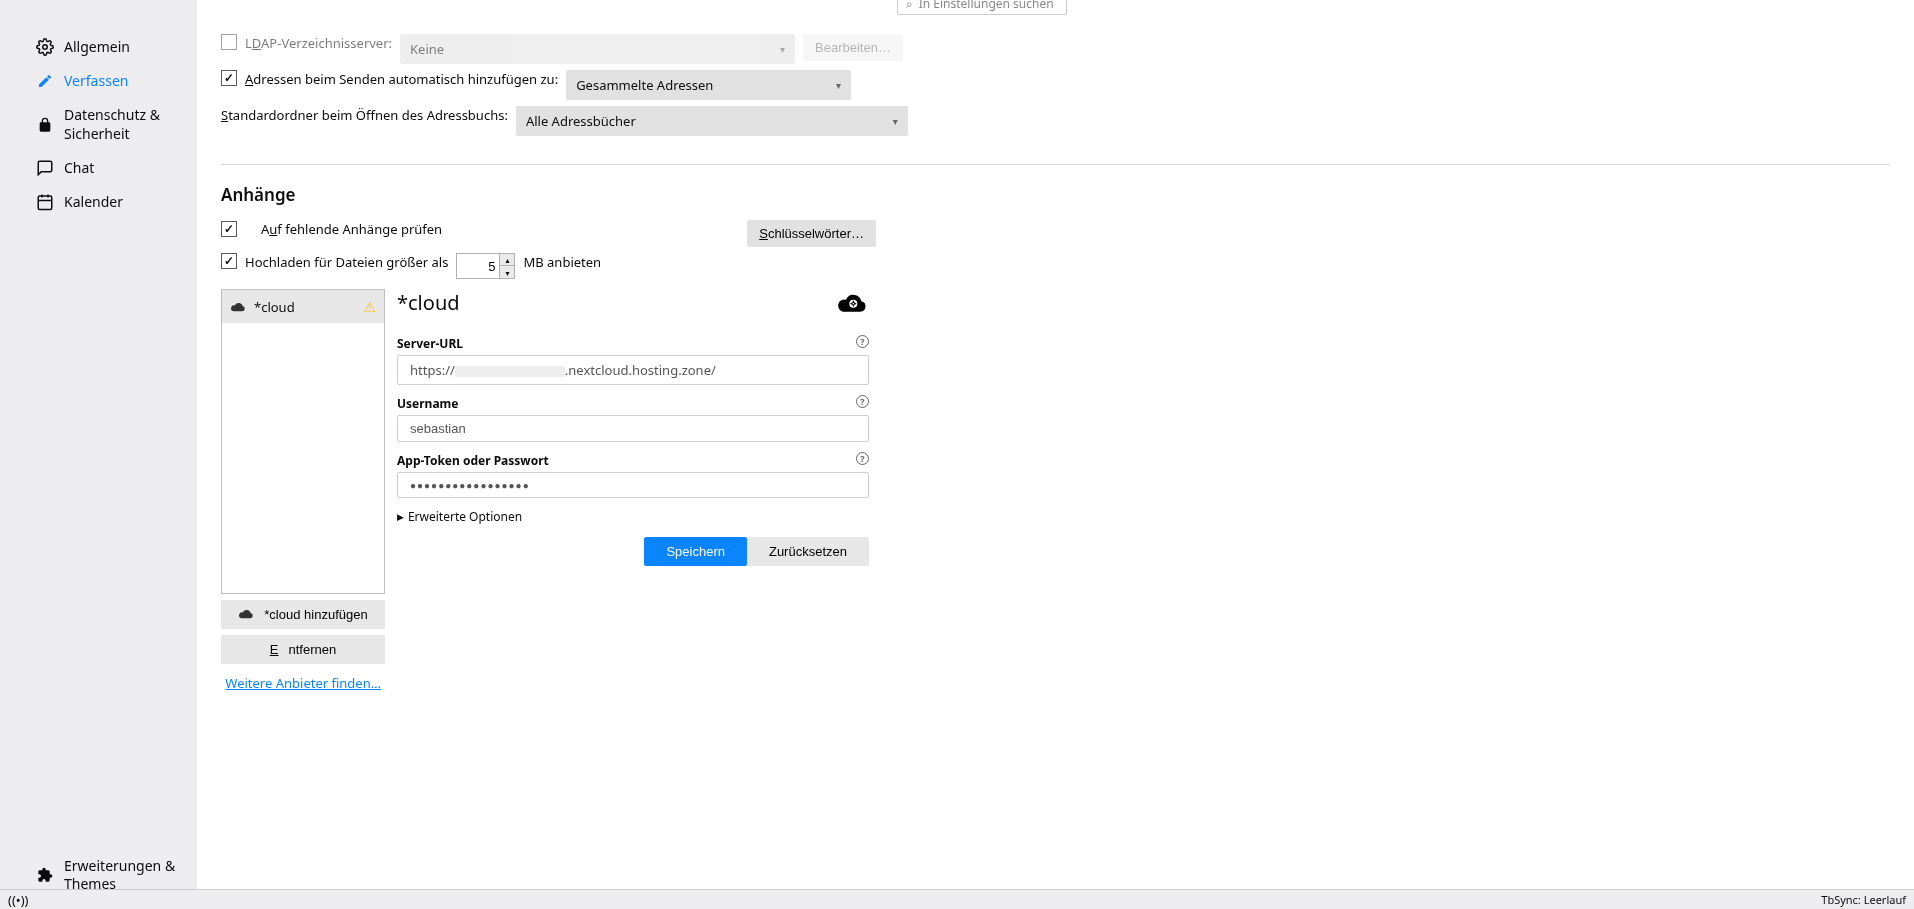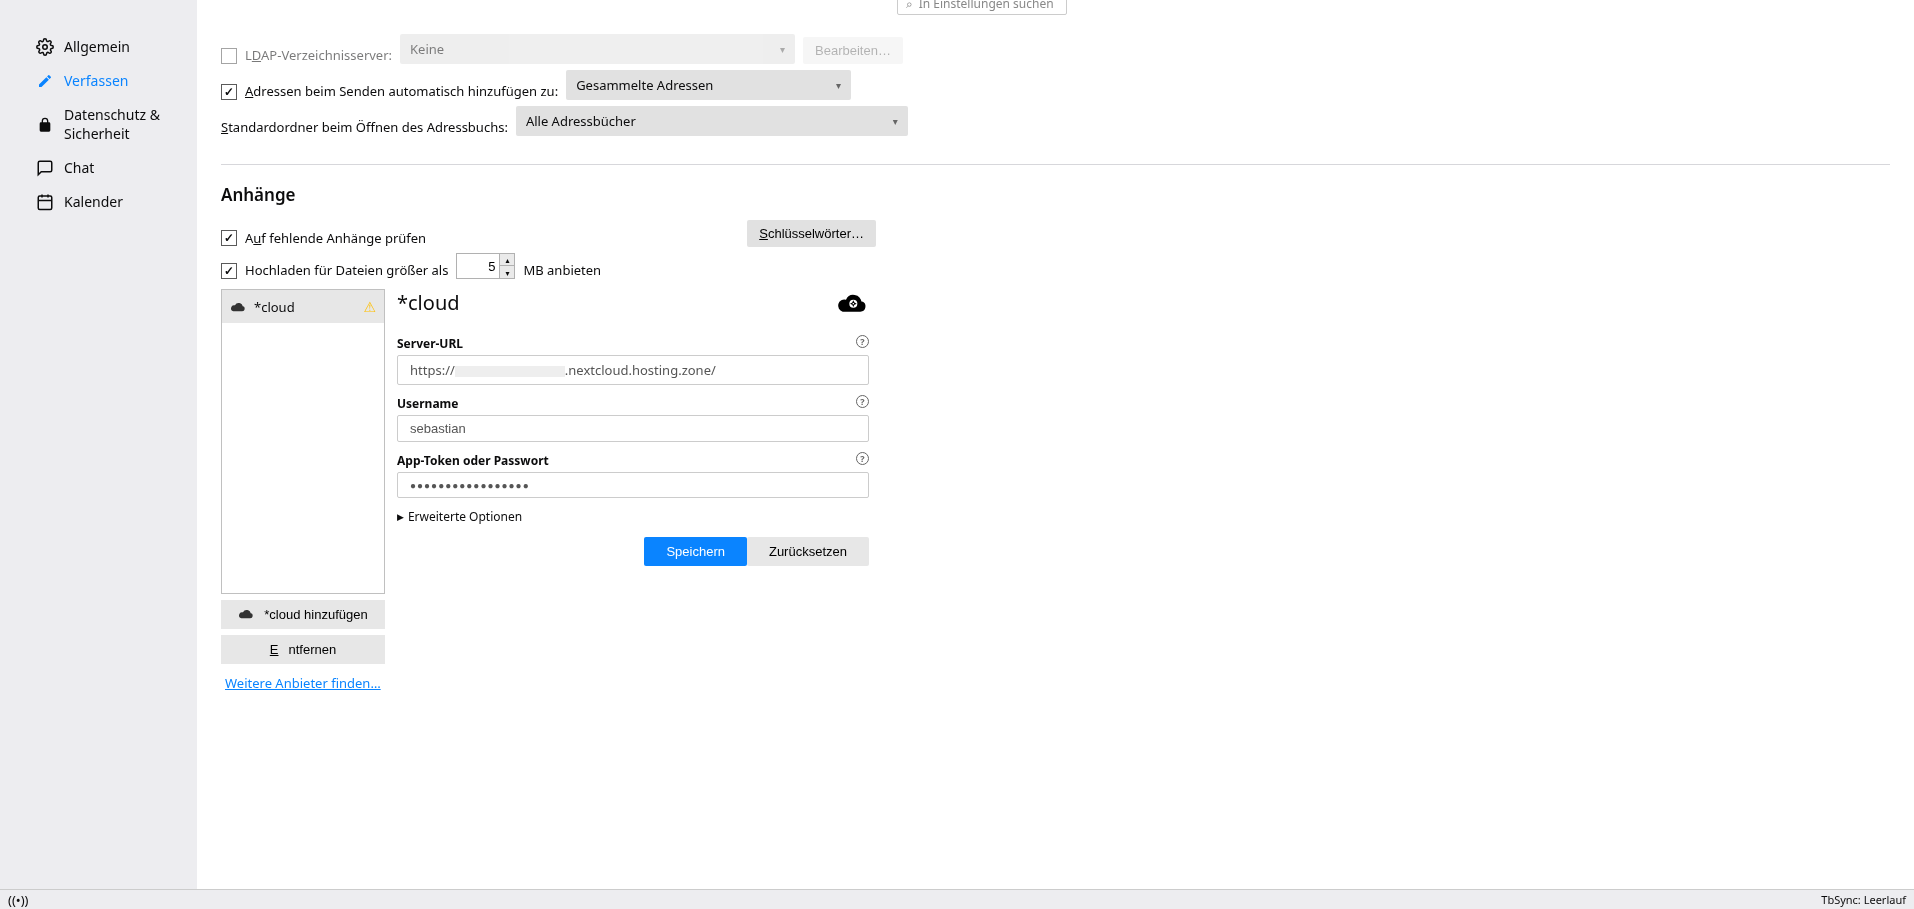--- a/index.html
+++ b/index.html
@@ -10,21 +10,21 @@
 .sidebar-item { display: flex; align-items: center; padding: 8px 12px 8px 36px; cursor: pointer; position: relative; }
 .sidebar-item.active { color: #0a84ff; }
 .sidebar-item .sicon { position: absolute; left: 36px; width: 18px; height: 18px; display: flex; align-items: center; justify-content: center; }
 .sidebar-item .slabel { margin-left: 28px; font-size: 14px; line-height: 1.3; }
 .sidebar-footer { padding: 8px 0; }
 
 .main { flex: 1; background: #fff; overflow-y: auto; padding: 0 24px 24px 24px; position: relative; }
 .search-top { position: absolute; top: -8px; left: 700px; }
 .search-box { border: 1px solid #ccc; background: #fff; border-radius: 2px; padding: 2px 8px; font-size: 12px; color: #888; width: 170px; display: flex; align-items: center; gap: 6px; }
 
-.section-row { display: flex; align-items: flex-end; margin: 6px 0; gap: 8px; }
+.section-row { display: flex; align-items: flex-start; margin: 6px 0; gap: 8px; }
 .section-row.faded { opacity: 0.55; }
 .checkbox { width: 16px; height: 16px; border: 1px solid #5a5a5a; background: #fff; display: inline-flex; align-items: center; justify-content: center; font-size: 12px; line-height: 1; }
 .checkbox.checked::after { content: "✓"; font-weight: bold; }
 .label-text { font-size: 13px; }
 .dropdown { background: #e1e1e1; border: none; padding: 6px 10px; font-size: 13px; display: flex; align-items: center; justify-content: space-between; border-radius: 2px; position: relative; }
 .chev { font-size: 10px; color: #666; }
 .btn-gray { background: #e1e1e1; border: none; padding: 6px 12px; font-size: 13px; border-radius: 2px; cursor: pointer; }
 .btn-gray.faded { opacity: 0.55; }
 
 .hr { border: none; border-top: 1px solid #d7d7db; margin: 28px 0 18px 0; }
@@ -35,21 +35,21 @@
 .spinners { display: flex; flex-direction: column; border-left: 1px solid #b1b1b1; }
 .spinners div { width: 14px; height: 12px; font-size: 8px; display: flex; align-items: center; justify-content: center; background: #eaeaea; cursor: pointer; }
 .spinners div:first-child { border-bottom: 1px solid #b1b1b1; }
 
 .two-col { display: flex; gap: 12px; margin-top: 10px; }
 .provider-list { width: 164px; }
 .provider-box { border: 1px solid #c0c0c0; height: 305px; background: #fff; margin-bottom: 6px; }
 .provider-item { background: #e7e7e7; padding: 7px 8px; display: flex; align-items: center; gap: 8px; font-size: 13px; }
 .warn { margin-left: auto; color: #ffbf00; font-size: 14px; }
 .btn-block { width: 100%; background: #e7e7e7; border: none; padding: 7px; font-size: 13px; margin-bottom: 6px; cursor: pointer; display: flex; align-items: center; justify-content: center; gap: 10px; }
-.link-more { display: block; text-align: left; color: #0a84ff; font-size: 13px; padding: 4px; }
+.link-more { display: block; text-align: right; color: #0a84ff; font-size: 13px; padding: 4px; }
 
 .provider-detail { flex: 1; max-width: 472px; }
 .detail-header { display: flex; justify-content: space-between; align-items: flex-start; margin-bottom: 18px; }
 .detail-title { font-size: 20px; }
 .cloud-logo { fill: #000; }
 
 .form-row { margin-bottom: 10px; }
 .form-label { display: flex; justify-content: space-between; font-size: 12px; margin-bottom: 3px; font-weight: bold; }
 .help-icon { width: 13px; height: 13px; border: 1px solid #666; border-radius: 50%; display: inline-flex; align-items: center; justify-content: center; font-size: 9px; color: #666; cursor: pointer; }
 .form-input { width: 100%; border: 1px solid #ccc; padding: 5px 12px; font-size: 13px; color: #555; border-radius: 2px; }
@@ -106,20 +106,30 @@
       <div class="sidebar-item">
         <span class="sicon">
           <svg width="18" height="18" viewBox="0 0 24 24" fill="none" stroke="#0c0c0d" stroke-width="2">
               <rect x="3" y="4" width="18" height="18" rx="2"></rect>
               <line x1="16" y1="2" x2="16" y2="6"></line>
               <line x1="8" y1="2" x2="8" y2="6"></line>
               <line x1="3" y1="10" x2="21" y2="10"></line>
             </svg>
         </span>
         <span class="slabel">Kalender</span>
+      </div>
+    </div>
+    <div class="sidebar-footer">
+      <div class="sidebar-item">
+        <span class="sicon">
+          <svg width="16" height="16" viewBox="0 0 24 24" fill="#0c0c0d">
+              <path d="M20.5 11H19V7a2 2 0 0 0-2-2h-4V3.5a2.5 2.5 0 0 0-5 0V5H4a2 2 0 0 0-2 2v4h1.5a2.5 2.5 0 0 1 0 5H2v4a2 2 0 0 0 2 2h4v-1.5a2.5 2.5 0 0 1 5 0V22h4a2 2 0 0 0 2-2v-4h1.5a2.5 2.5 0 0 0 0-5z"></path>
+            </svg>
+        </span>
+        <span class="slabel">Erweiterungen &amp; Themes</span>
       </div>
     </div>
   </div>
 
   <div class="main">
     <div class="search-top">
       <div class="search-box">
         <span>⌕</span>
         <span>In Einstellungen suchen</span>
       </div>
@@ -152,21 +162,21 @@
         <span>Alle Adressbücher</span>
           <span class="chev">▾</span>
       </div>
     </div>
 
     <hr class="hr">
 
     <div class="section-title">Anhänge</div>
 
     <div class="section-row" style="justify-content:space-between;max-width:655px">
-      <div style="display:flex;align-items:center;gap:8px">
+      <div style="display:flex;align-items:center;gap:24px">
         <span class="checkbox checked"></span>
         <span class="label-text">A<span class="u">u</span><span>f fehlende Anhänge prüfen</span></span>
       </div>
       <button class="btn-gray"><span class="u">S</span><span>chlüsselwörter…</span></button>
     </div>
 
     <div class="section-row">
       <span class="checkbox checked"></span>
       <span class="label-text">Hochladen für Dateien größer als</span>
       <div class="numinput">

